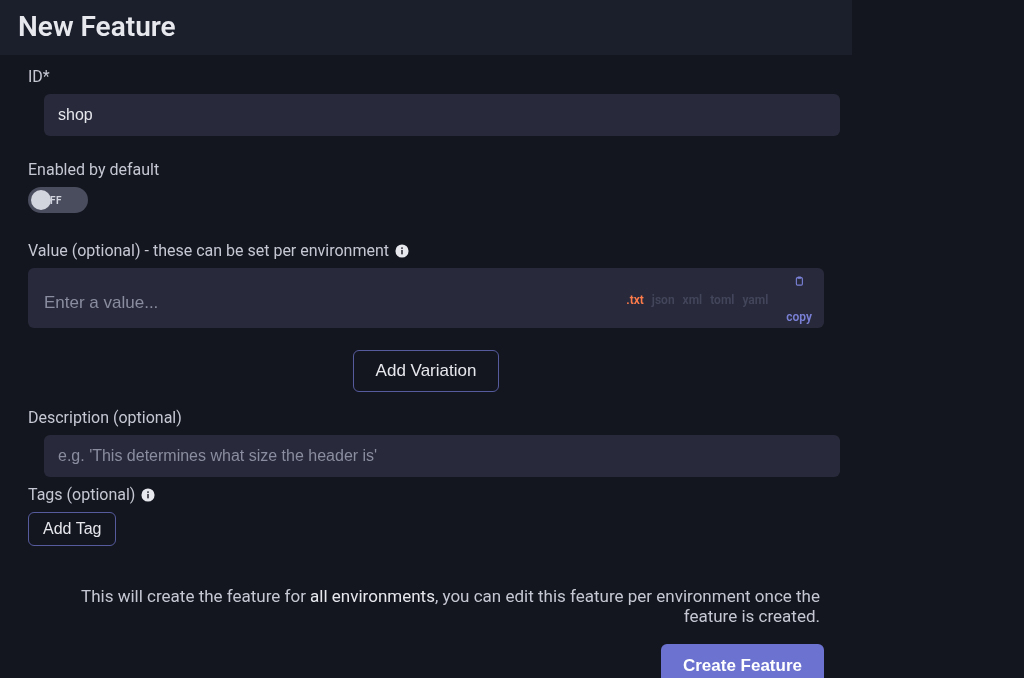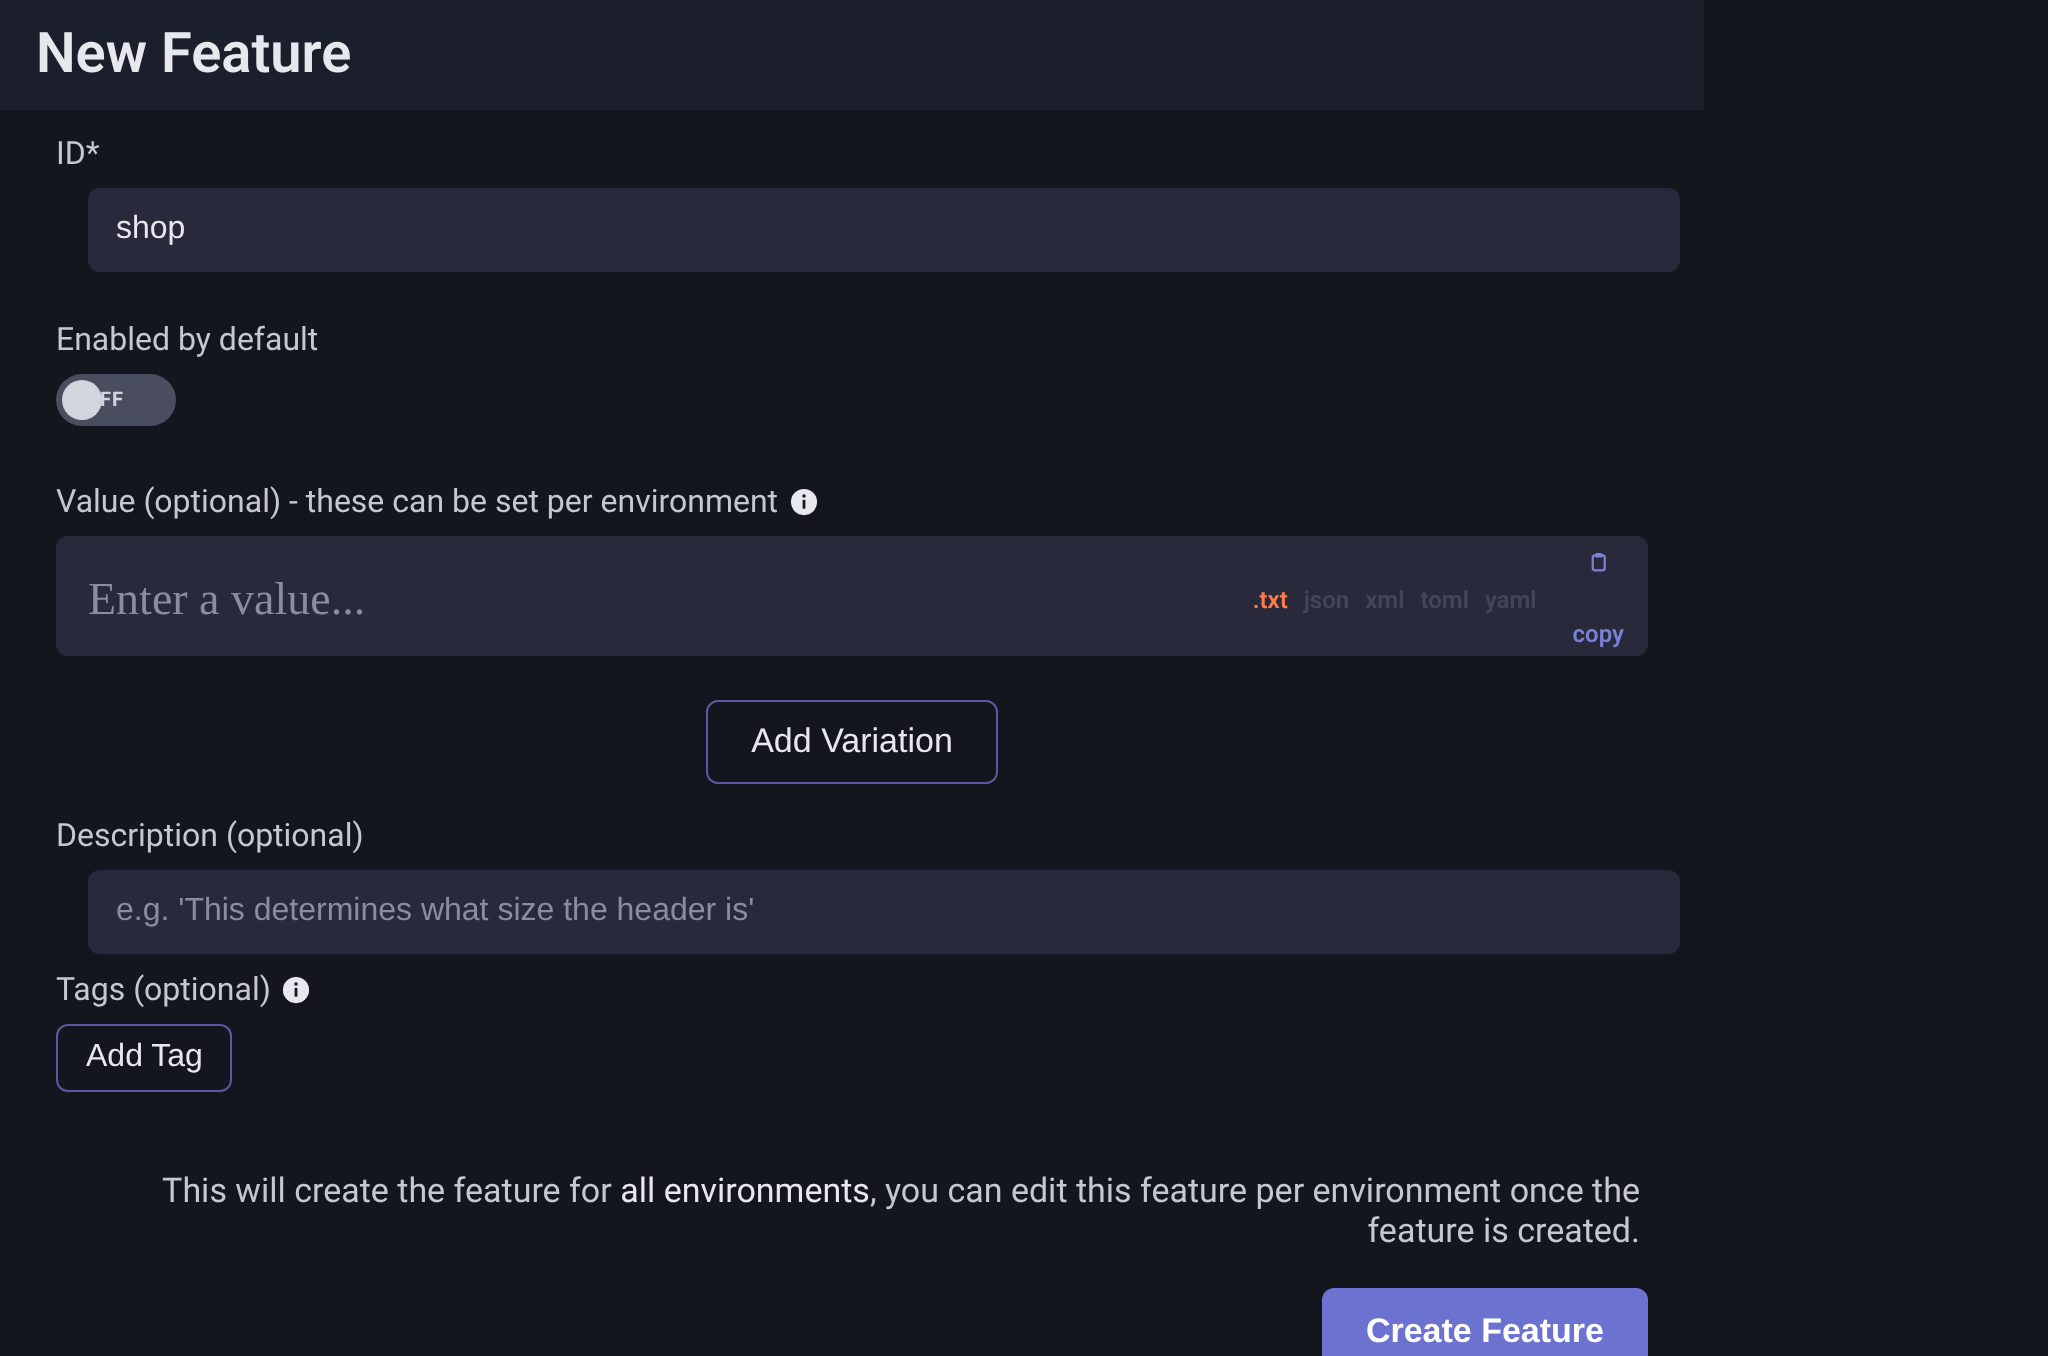--- a/index.html
+++ b/index.html
@@ -135,22 +135,21 @@
   }
   .copy-btn svg { width: 12px; height: 12px; }
   .value-input {
     position: absolute;
     left: 14px; bottom: 14px;
     right: 14px;
     background: transparent;
     border: none;
     outline: none;
     color: var(--text);
-    font-size: 23px;
-    font-family: Liberation Serif, serif;
+    font-size: 17px;
   }
   .value-input::placeholder { color: var(--text-muted); }
 
   .center-row {
     display: flex; justify-content: center;
     margin: 22px 0 16px 0;
   }
   .btn-outline {
     background: transparent;
     border: 1px solid var(--border-blue);

